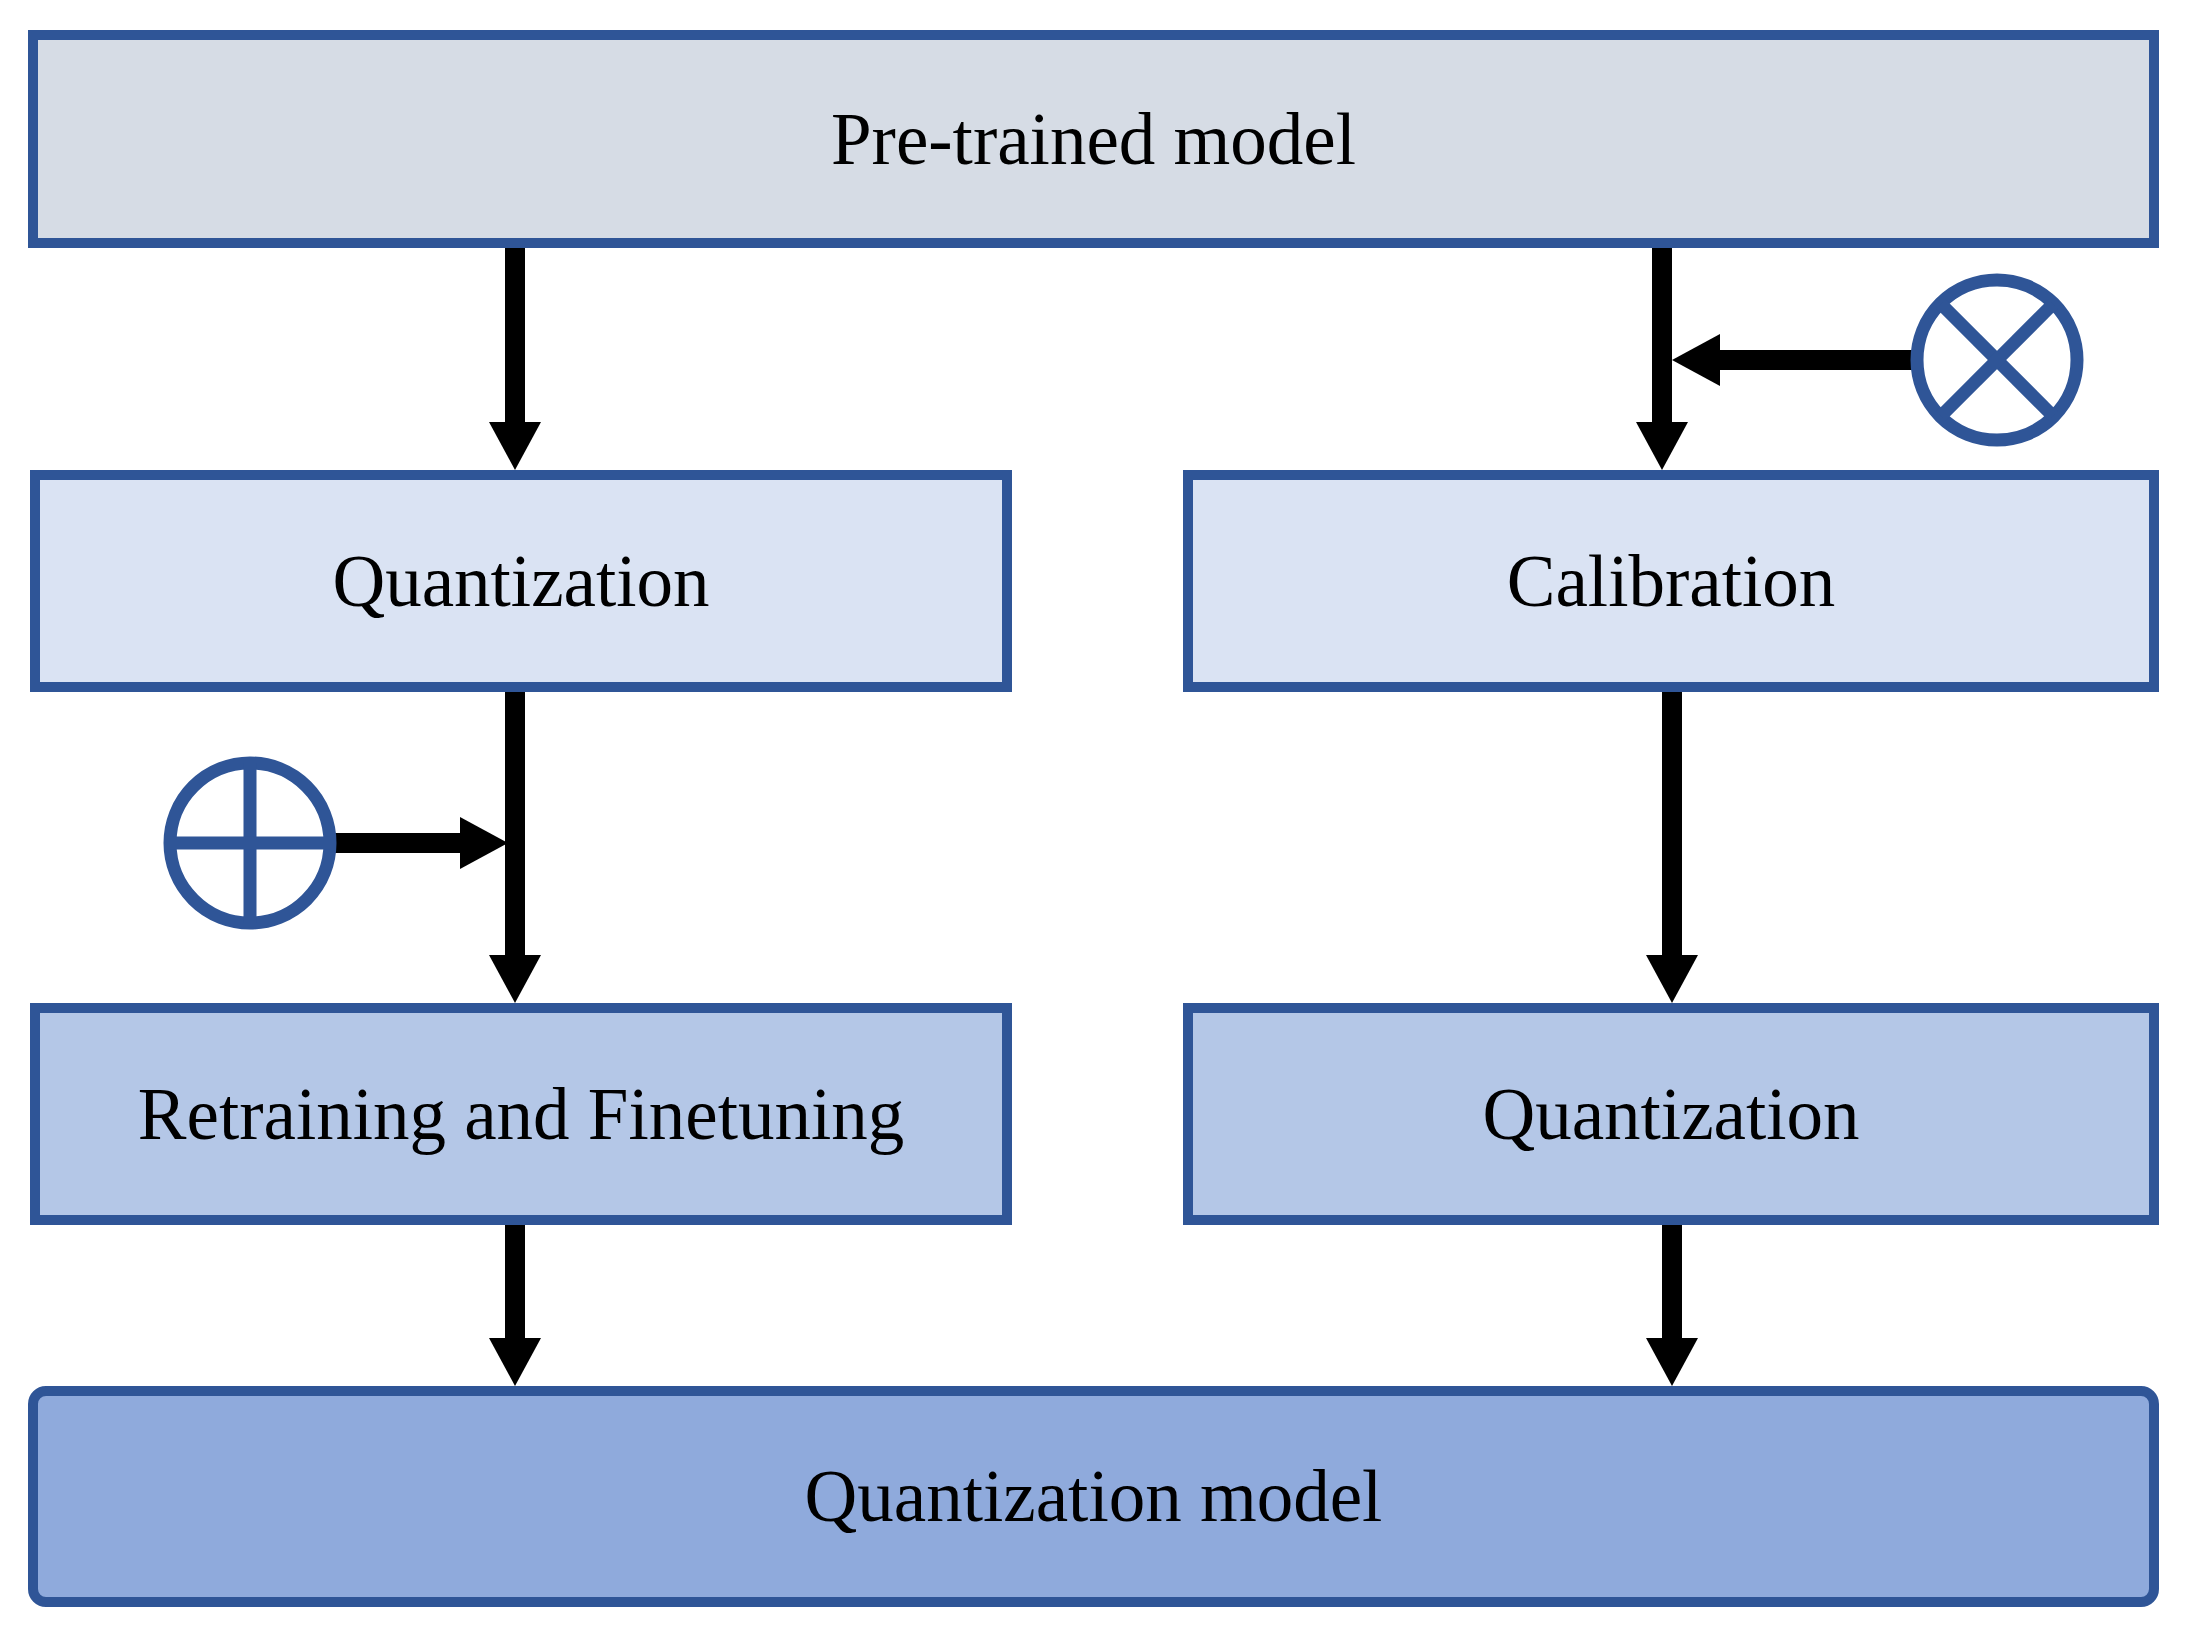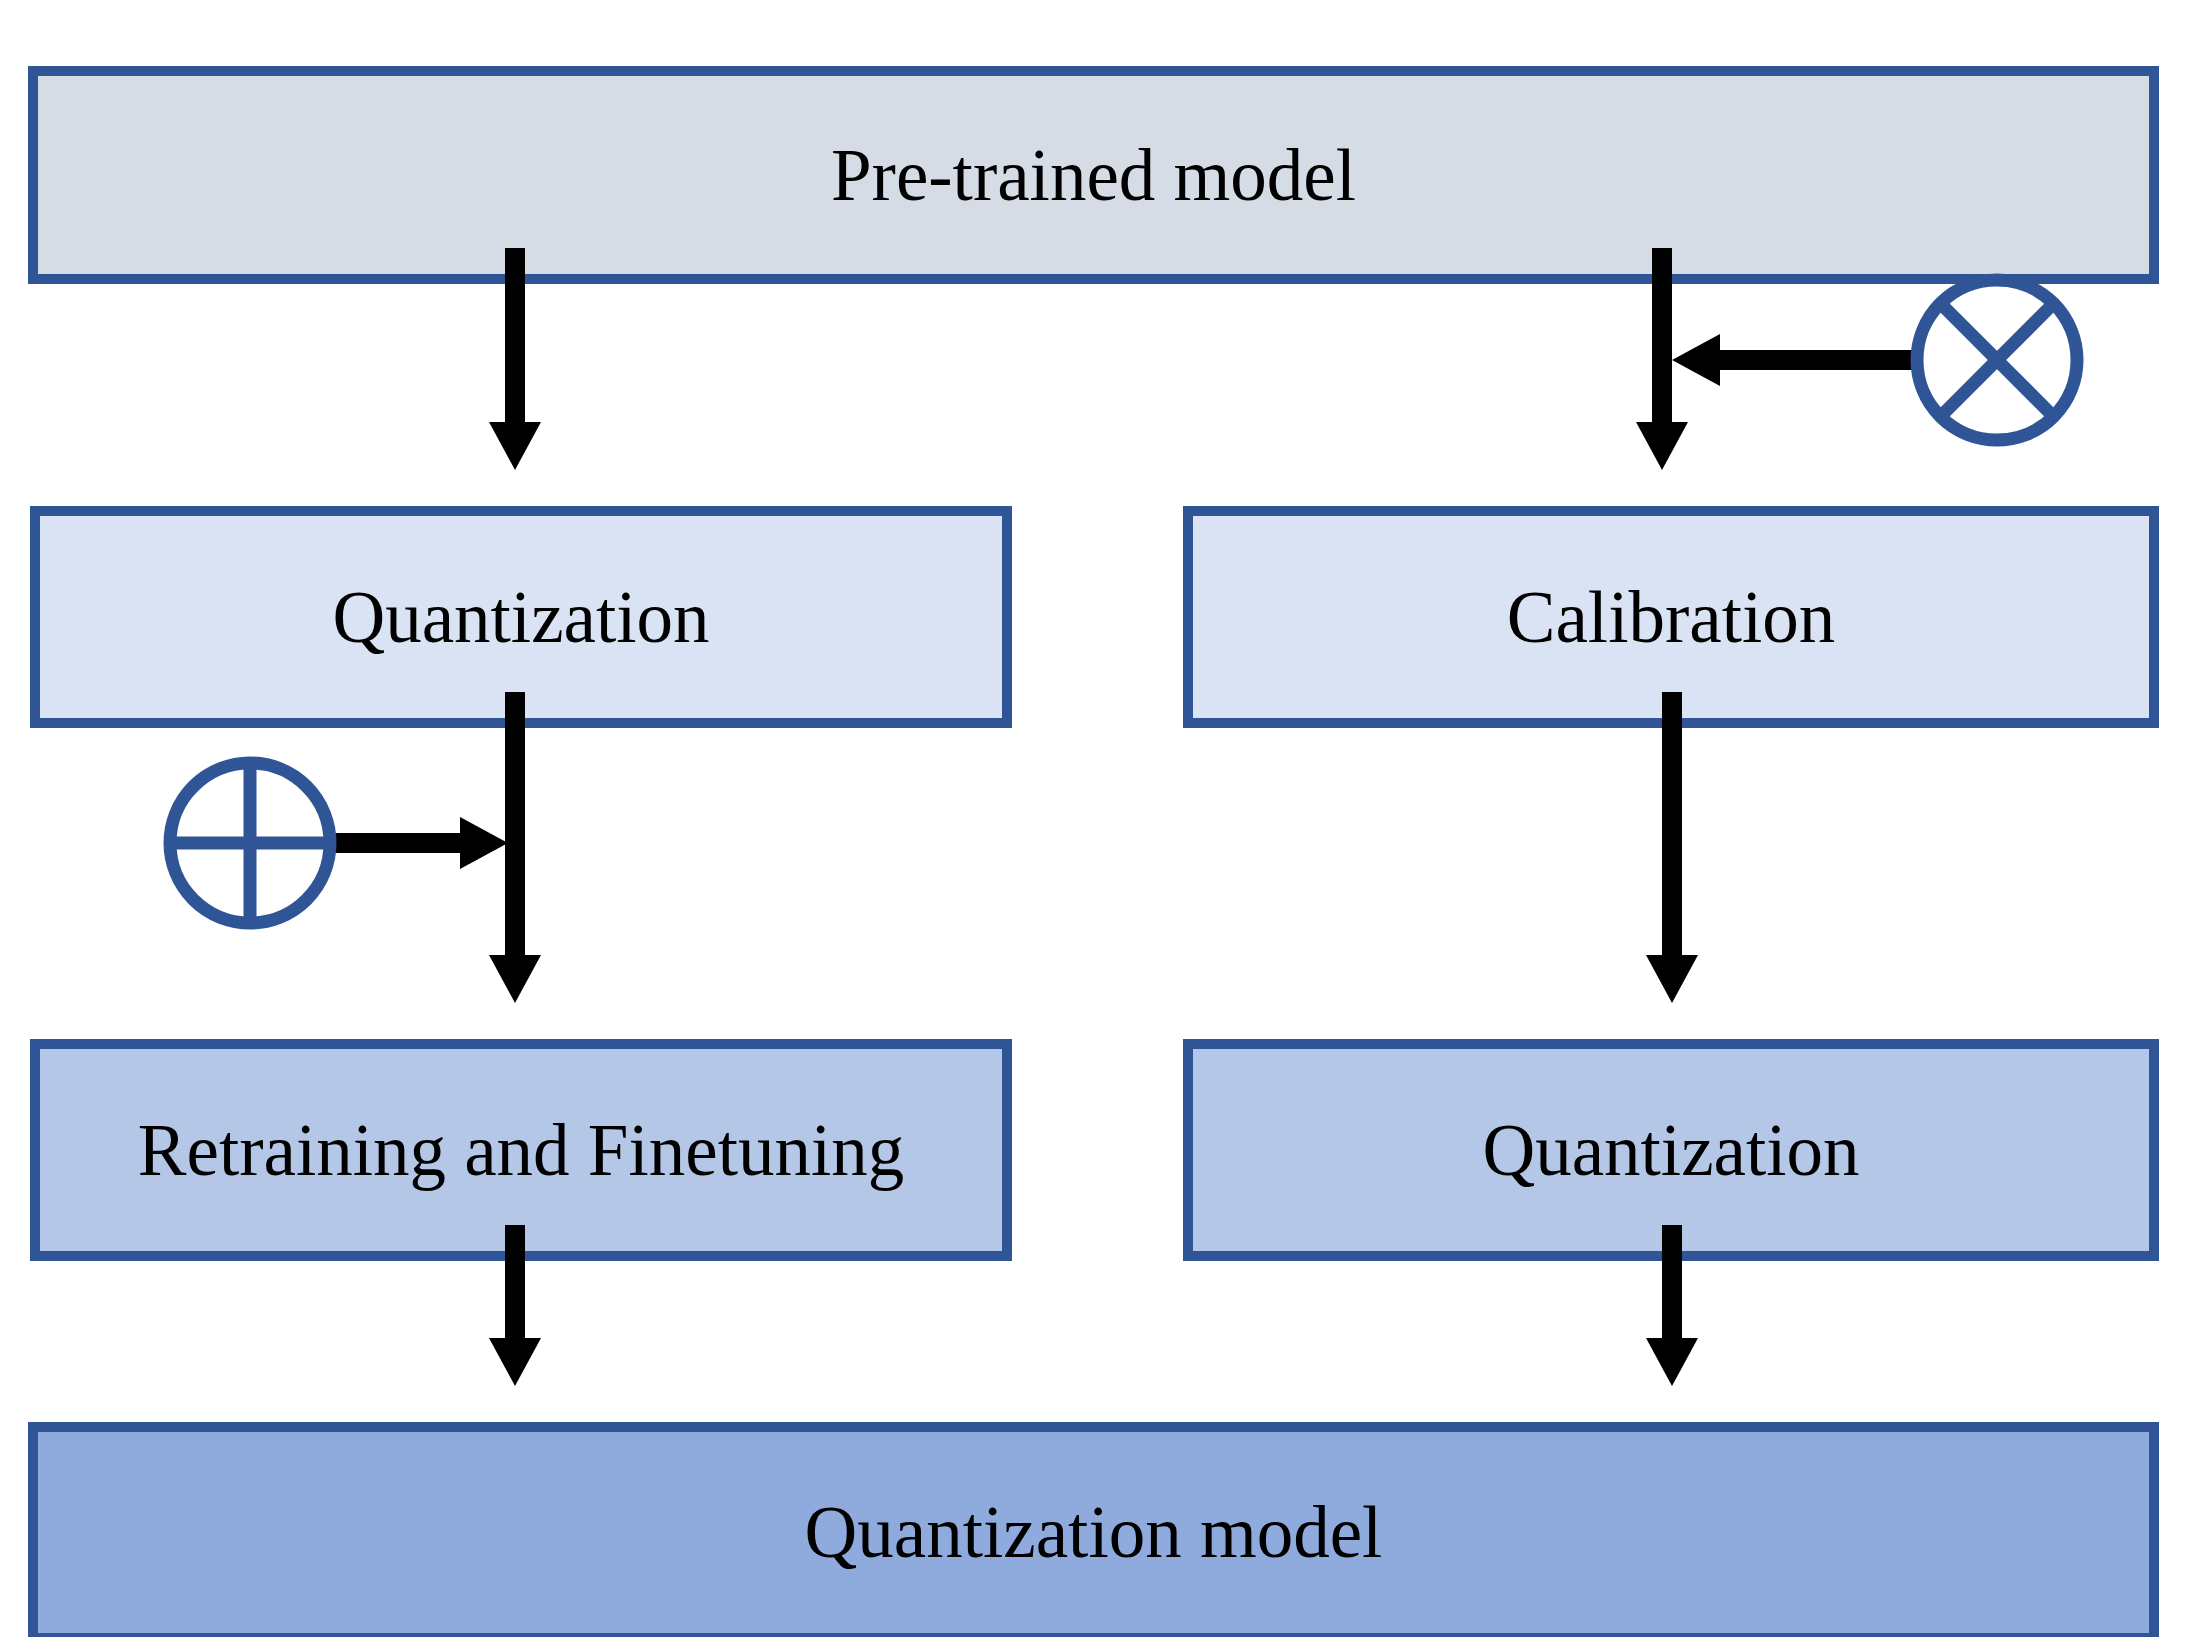--- a/index.html
+++ b/index.html
@@ -24,33 +24,32 @@
     position:absolute;
     box-sizing:border-box;
     border:10px solid var(--border);
     display:flex;
     align-items:center;
     justify-content:center;
     color:var(--text);
     font-size:73px;
     line-height:1;
     white-space:nowrap;
-    margin-top:36px;
   }
   .lvl1{background:var(--fill-l1);}
   .lvl2{background:var(--fill-l2);}
   .lvl3{background:var(--fill-l3);}
   .lvl4{background:var(--fill-l4);}
 
   #node-pretrained      {left:28px;  top:30px;   width:2131px; height:218px;}
   #node-quant-left      {left:30px;  top:470px;  width:982px;  height:222px;}
   #node-calibration     {left:1183px;top:470px;  width:976px;  height:222px;}
   #node-retraining      {left:30px;  top:1003px; width:982px;  height:222px;}
   #node-quant-right     {left:1183px;top:1003px; width:976px;  height:222px;}
-  #node-quant-model     {left:28px;  top:1386px; width:2131px; height:221px;}
+  #node-quant-model     {left:28px;  top:1386px; width:2131px; height:221px;border-radius:18px;}
 
   #arrow-layer{
     position:absolute;
     left:0;top:0;
     width:2199px;height:1637px;
     pointer-events:none;
   }
   .aline{stroke:var(--arrow);stroke-width:20;fill:none;}
   .ahead{fill:var(--arrow);stroke:none;}
   .opcircle{stroke:var(--border);stroke-width:13;fill:none;}

